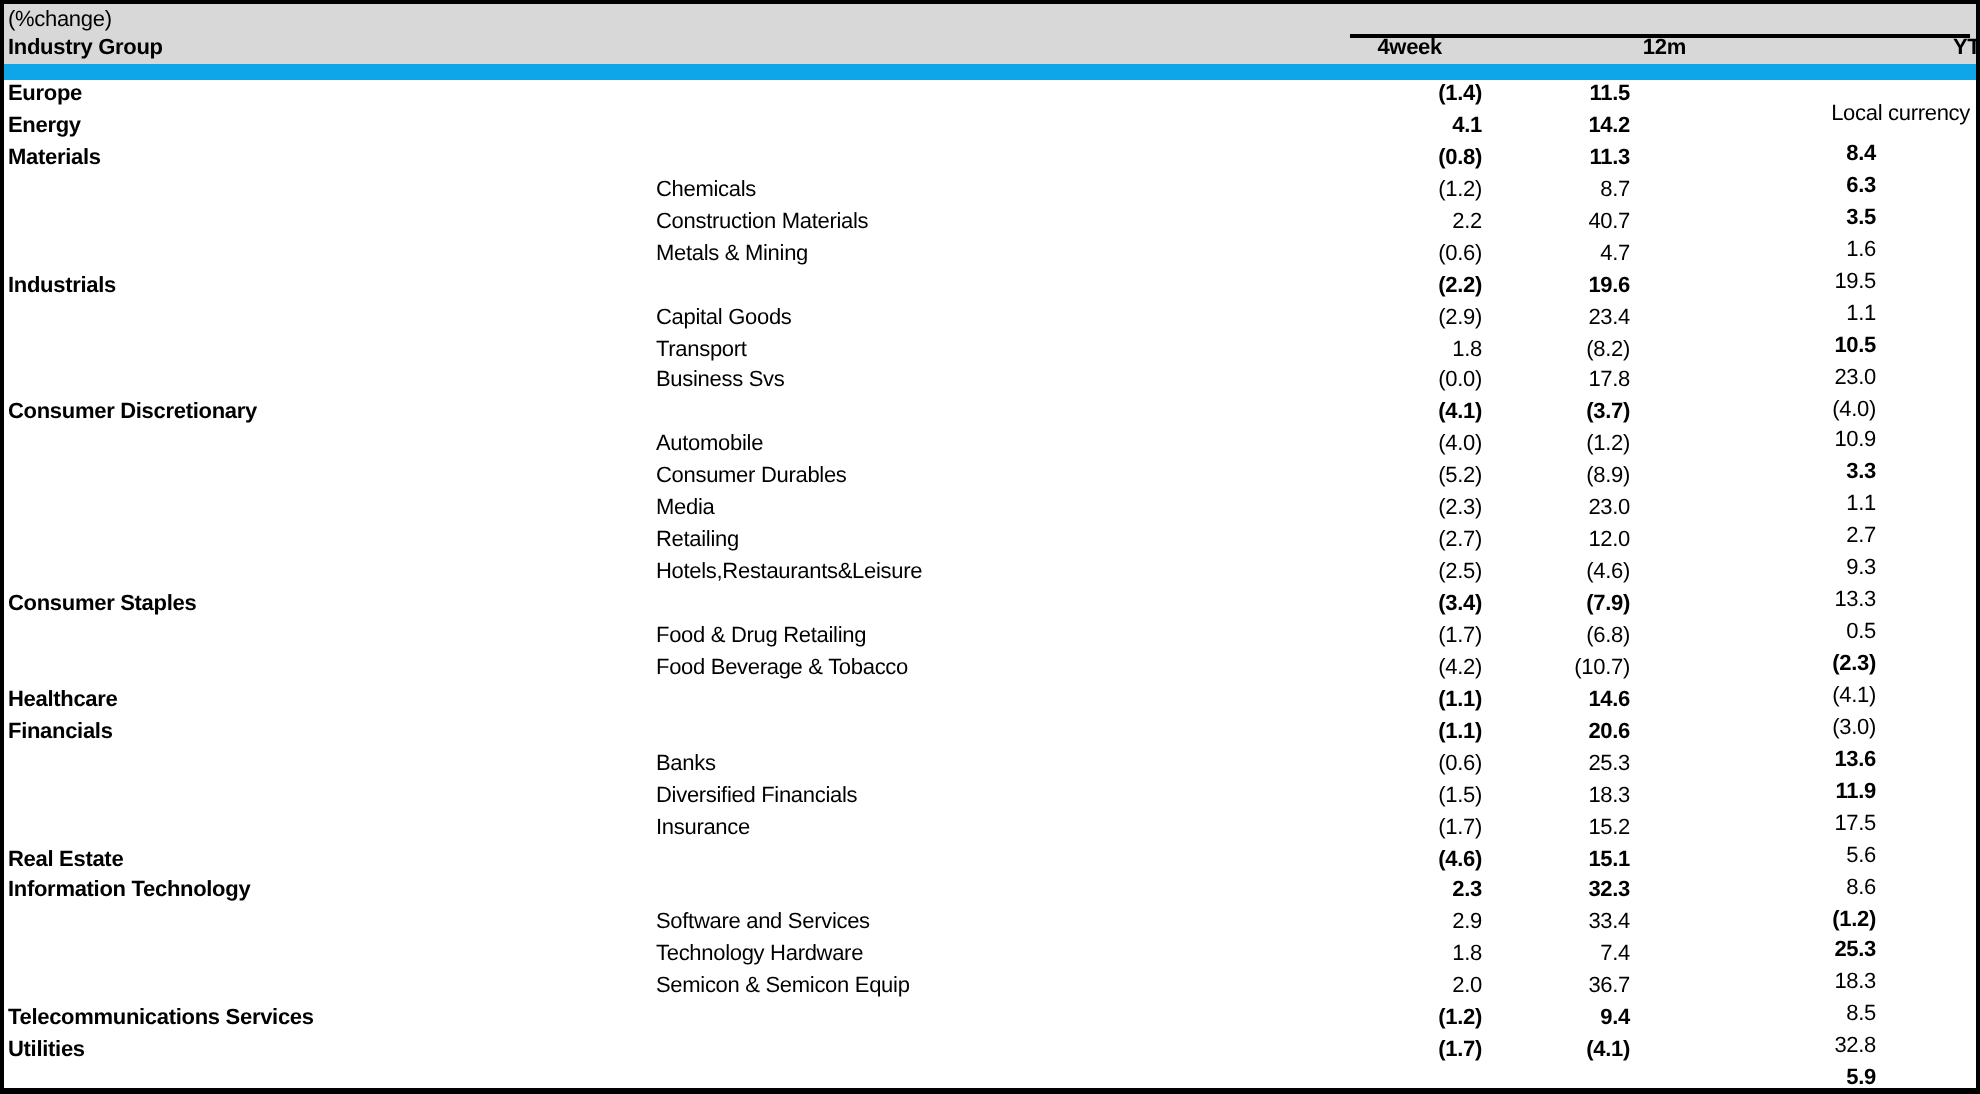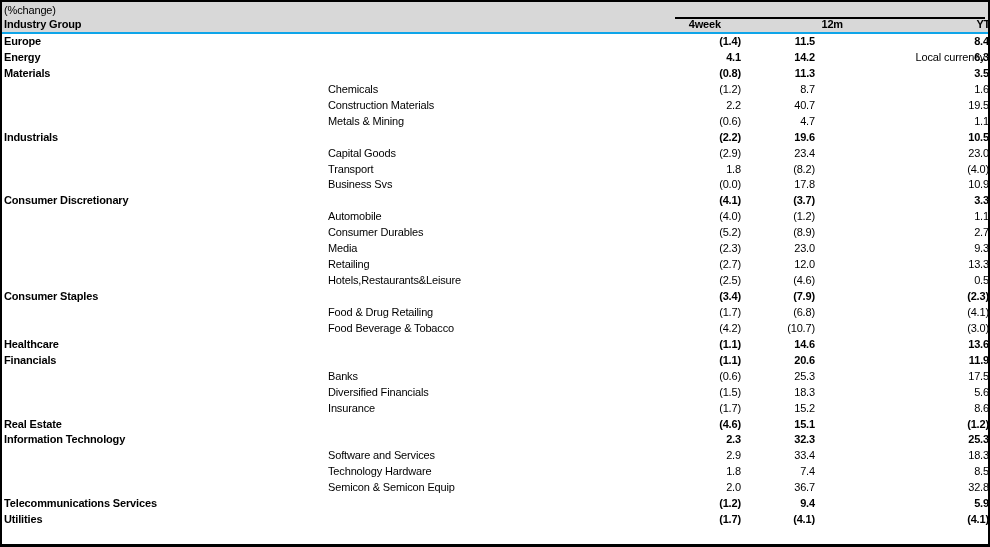--- a/index.html
+++ b/index.html
@@ -19,21 +19,21 @@
     font-size: 11px;
     color: #000;
     letter-spacing: -0.15px;
     overflow: hidden;
   }
   
   .header {
     position: relative;
     height: 30px;
     background: #d8d8d8;
-    border-bottom: 2px solid #0ea5e9;
+    border-bottom: 8px solid #0ea5e9;
   }
   .hcell { position: absolute; white-space: nowrap; }
   .pct-change       { left: 2px;  top: 1px;  line-height: 15px; }
   .currency-header  { left: 673px; top: 0px; width: 310px; text-align: right; font-weight: normal; line-height: 15px; margin-top: 48px; }
   .currency-rule    { position: absolute; left: 673px; top: 15px; width: 310px; height: 1.5px; background: #000; }
   .industry-header  { left: 2px;  top: 15px; font-weight: bold; line-height: 15px; }
   .col-head         { top: 15px; font-weight: bold; text-align: right; line-height: 15px; }
   .col1 { left: 619px; width: 100px; }
   .col2 { left: 741px; width: 100px; }
   .col3 { left: 892px; width: 104px; }
@@ -45,21 +45,21 @@
     line-height: 15.9375px;
     white-space: nowrap;
   }
   .row.bold { font-weight: bold; }
   .cell { position: absolute; top: 0; }
   .lbl-group { left: 2px; }
   .lbl-sub   { left: 326px; }
   .val { text-align: right; }
   .v1 { left: 639px; width: 100px; }
   .v2 { left: 713px; width: 100px; }
-  .v3 { left: 883px; width: 104px; }
+  .v3 { left: 832px; width: 104px; margin-top: 30px; }
 </style>
 </head>
 <body>
 
 <div class="sheet">
 
   <div class="header">
     <span class="hcell pct-change">(%change)</span>
     <span class="hcell currency-header">Local currency</span>
     <div class="currency-rule"></div>

